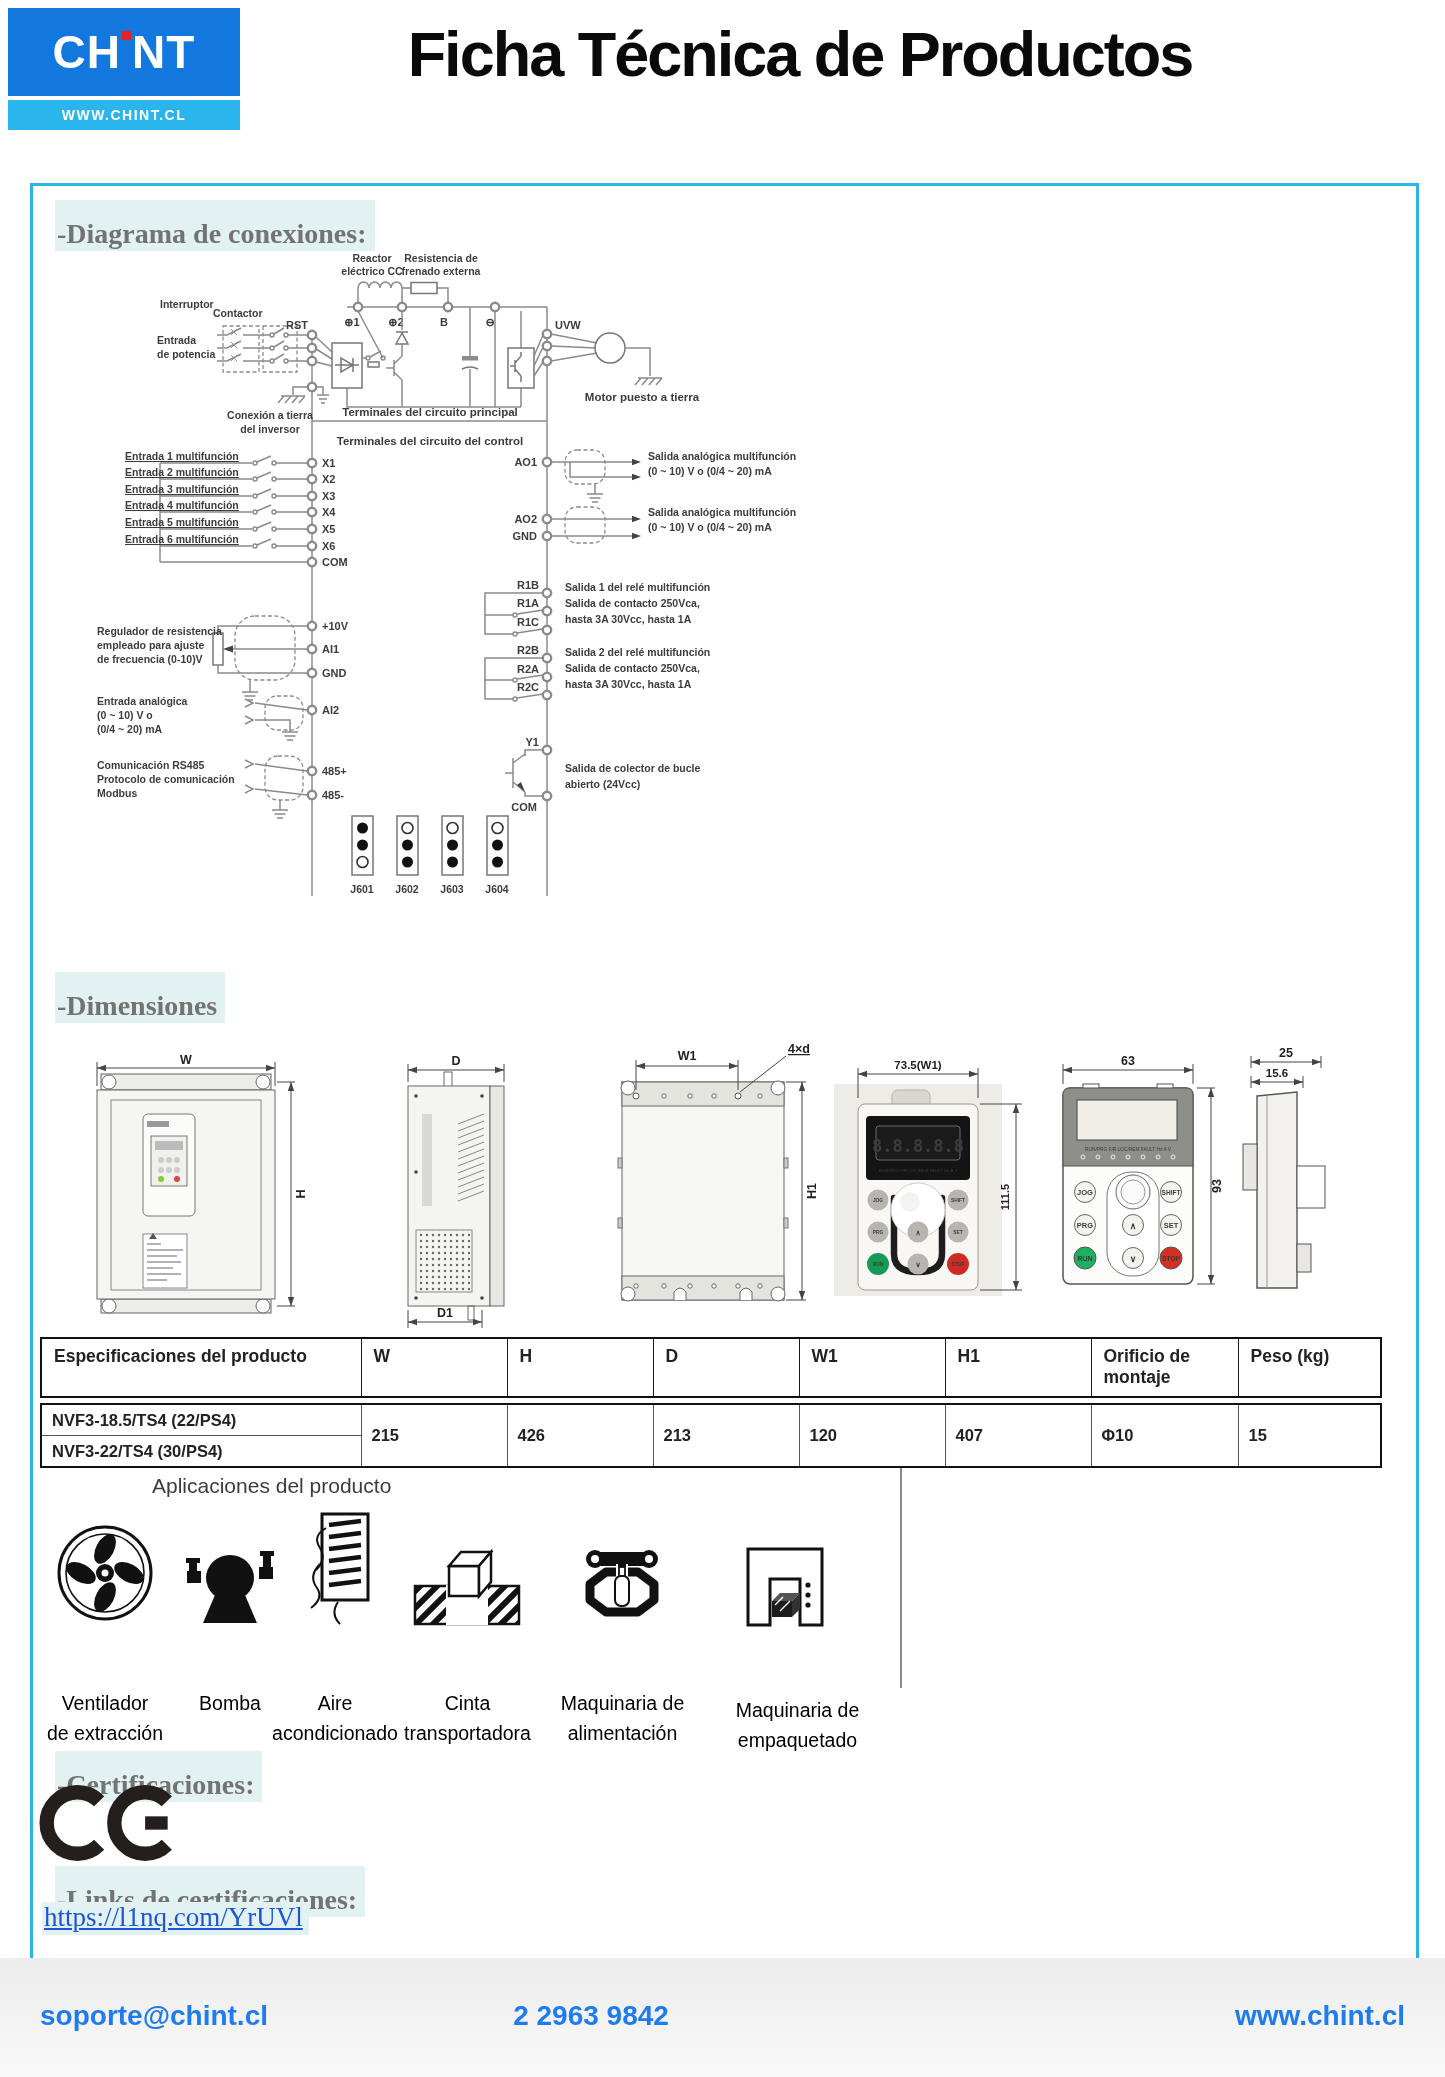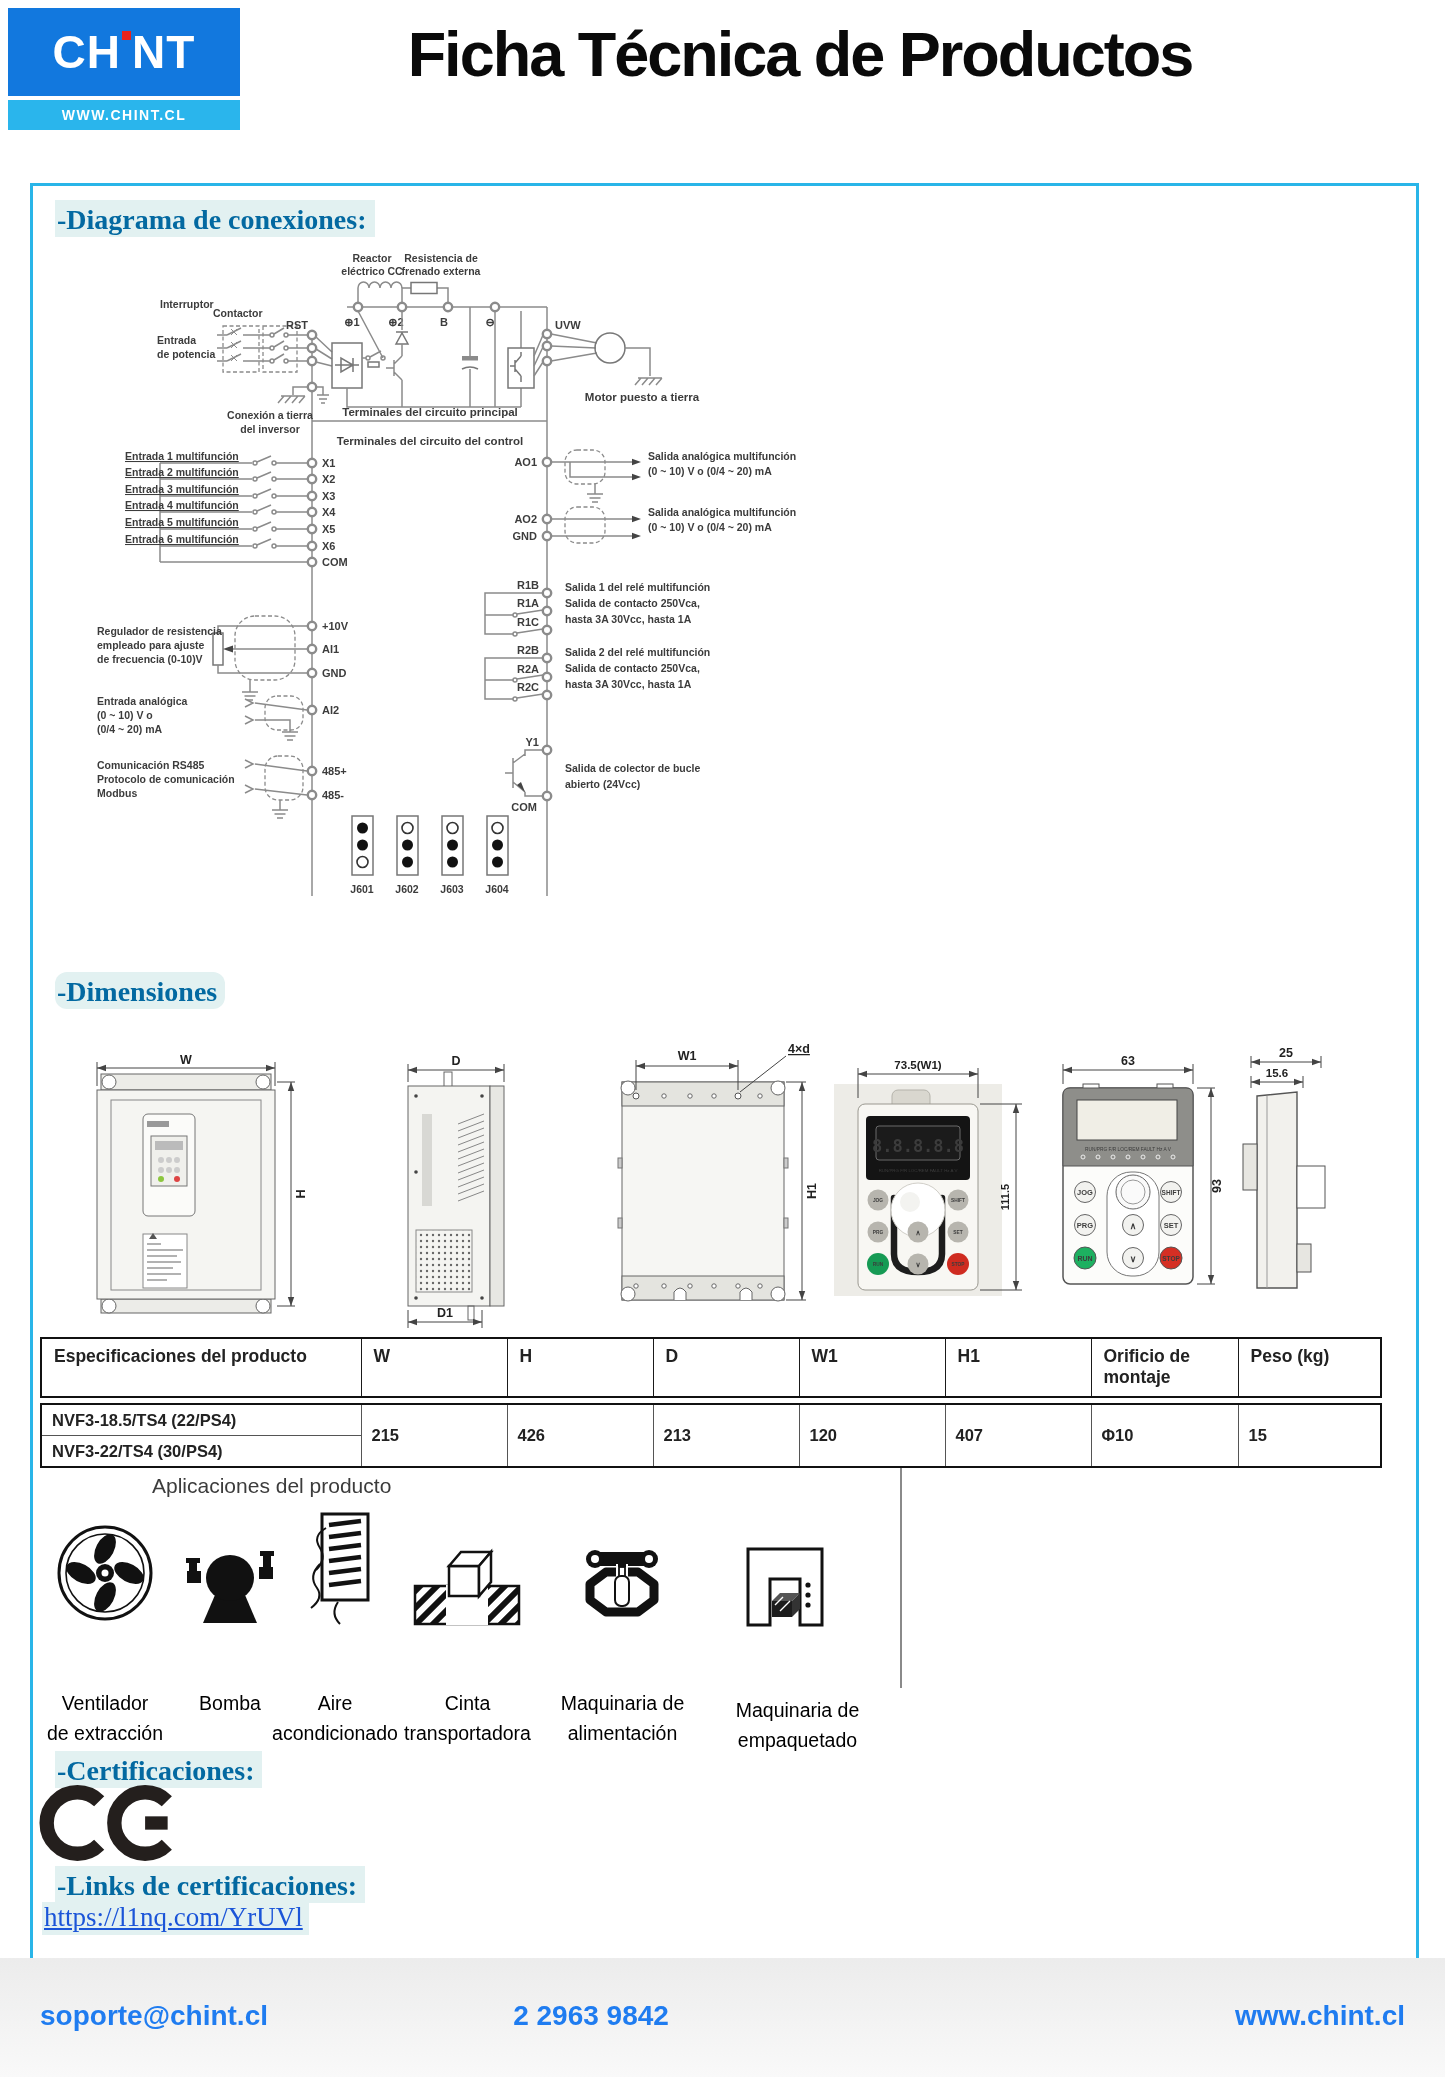--- a/index.html
+++ b/index.html
@@ -12,21 +12,21 @@
   .logo-text{color:#fff;font-weight:800;font-size:46px;letter-spacing:1px;position:relative;}
   .logo-dot{display:inline-block;width:9px;height:9px;background:#e8221c;vertical-align:28px;margin:0 1px;}
   .logo-sub{position:absolute;left:8px;top:100px;width:232px;height:30px;background:#2ab5ec;
             display:flex;align-items:center;justify-content:center;color:#fff;font-size:14px;
             letter-spacing:1.5px;font-weight:600;}
   .main-title{position:absolute;left:255px;top:18px;width:1090px;text-align:center;
               font-size:63px;font-weight:700;letter-spacing:-2px;color:#0a0a0a;}
   
   .frame{position:absolute;left:30px;top:183px;width:1383px;height:1773px;border:3px solid #29b5e8;background:#fff;}
   .sec-head{position:absolute;font-family:"Liberation Serif",serif;font-weight:700;font-size:28px;
-            color:#0369a1;background:#e2f1f1;padding:4px 8px 1px 2px;}
+            color:#737373;background:#e2f1f1;padding:18px 8px 1px 2px;}
   .apps-title{position:absolute;font-size:21px;color:#3c3c3c;}
   .app-label{position:absolute;text-align:center;font-size:19.5px;line-height:1.55;color:#000000;}
   .cert-link{position:absolute;font-family:"Liberation Serif",serif;font-weight:400;font-size:27px;
              color:#1b55d8;text-decoration:underline;background:#e2f1f1;padding:0 6px 2px 2px;}
   .vdiv{position:absolute;width:1.5px;background:#8a8a8a;}
   
   .footer{position:absolute;left:0;top:1958px;width:1445px;height:119px;
           background:linear-gradient(#ececec,#f9f9f9);}
   .footer span{position:absolute;top:42px;font-size:28px;font-weight:700;color:#1f7cf0;}
   
@@ -310,21 +310,21 @@
     <circle class="tc" cx="482" cy="502" r="4.2"></circle>
       <circle class="tc" cx="482" cy="548" r="4.2"></circle>
     <text class="tl" x="474" y="498" text-anchor="end">Y1</text>
     <text class="tl" x="472" y="563" text-anchor="end">COM</text>
     <path class="w" d="M478,502 H460 V508 M448,510 V540 M440,525 H448 M448,515 L460,506 M448,534 L460,544 M460,544 V548 H478"></path>
     <polygon class="dima" points="460,544 452,537 456,534" fill="#8b8b8b"></polygon>
     <text class="sm" x="500" y="524">Salida de colector de bucle</text>
     <text class="sm" x="500" y="540">abierto (24Vcc)</text>
   </svg>
 
-  <div class="sec-head" style="left:55px;top:972px;border-radius:12px;">-Dimensiones</div>
+  <div class="sec-head" style="left:55px;top:972px;">-Dimensiones</div>
 
   <svg class="abs" style="left:55px;top:1052px;" width="265" height="285" viewBox="0 0 265 285">
     <rect x="46" y="22" width="170" height="16" fill="#eceme8" stroke="#666" style="fill:#ecece8"></rect>
     <rect x="46" y="247" width="170" height="14" fill="#ecece8" stroke="#666"></rect>
     <circle cx="54" cy="30" r="7" fill="#fff" stroke="#666"></circle>
       <circle cx="208" cy="30" r="7" fill="#fff" stroke="#666"></circle>
     <circle cx="54" cy="254" r="7" fill="#fff" stroke="#666"></circle>
       <circle cx="208" cy="254" r="7" fill="#fff" stroke="#666"></circle>
     <rect x="42" y="38" width="178" height="209" fill="#f5f5f2" stroke="#666"></rect>
     <rect x="56" y="48" width="150" height="190" fill="none" stroke="#888"></rect>

